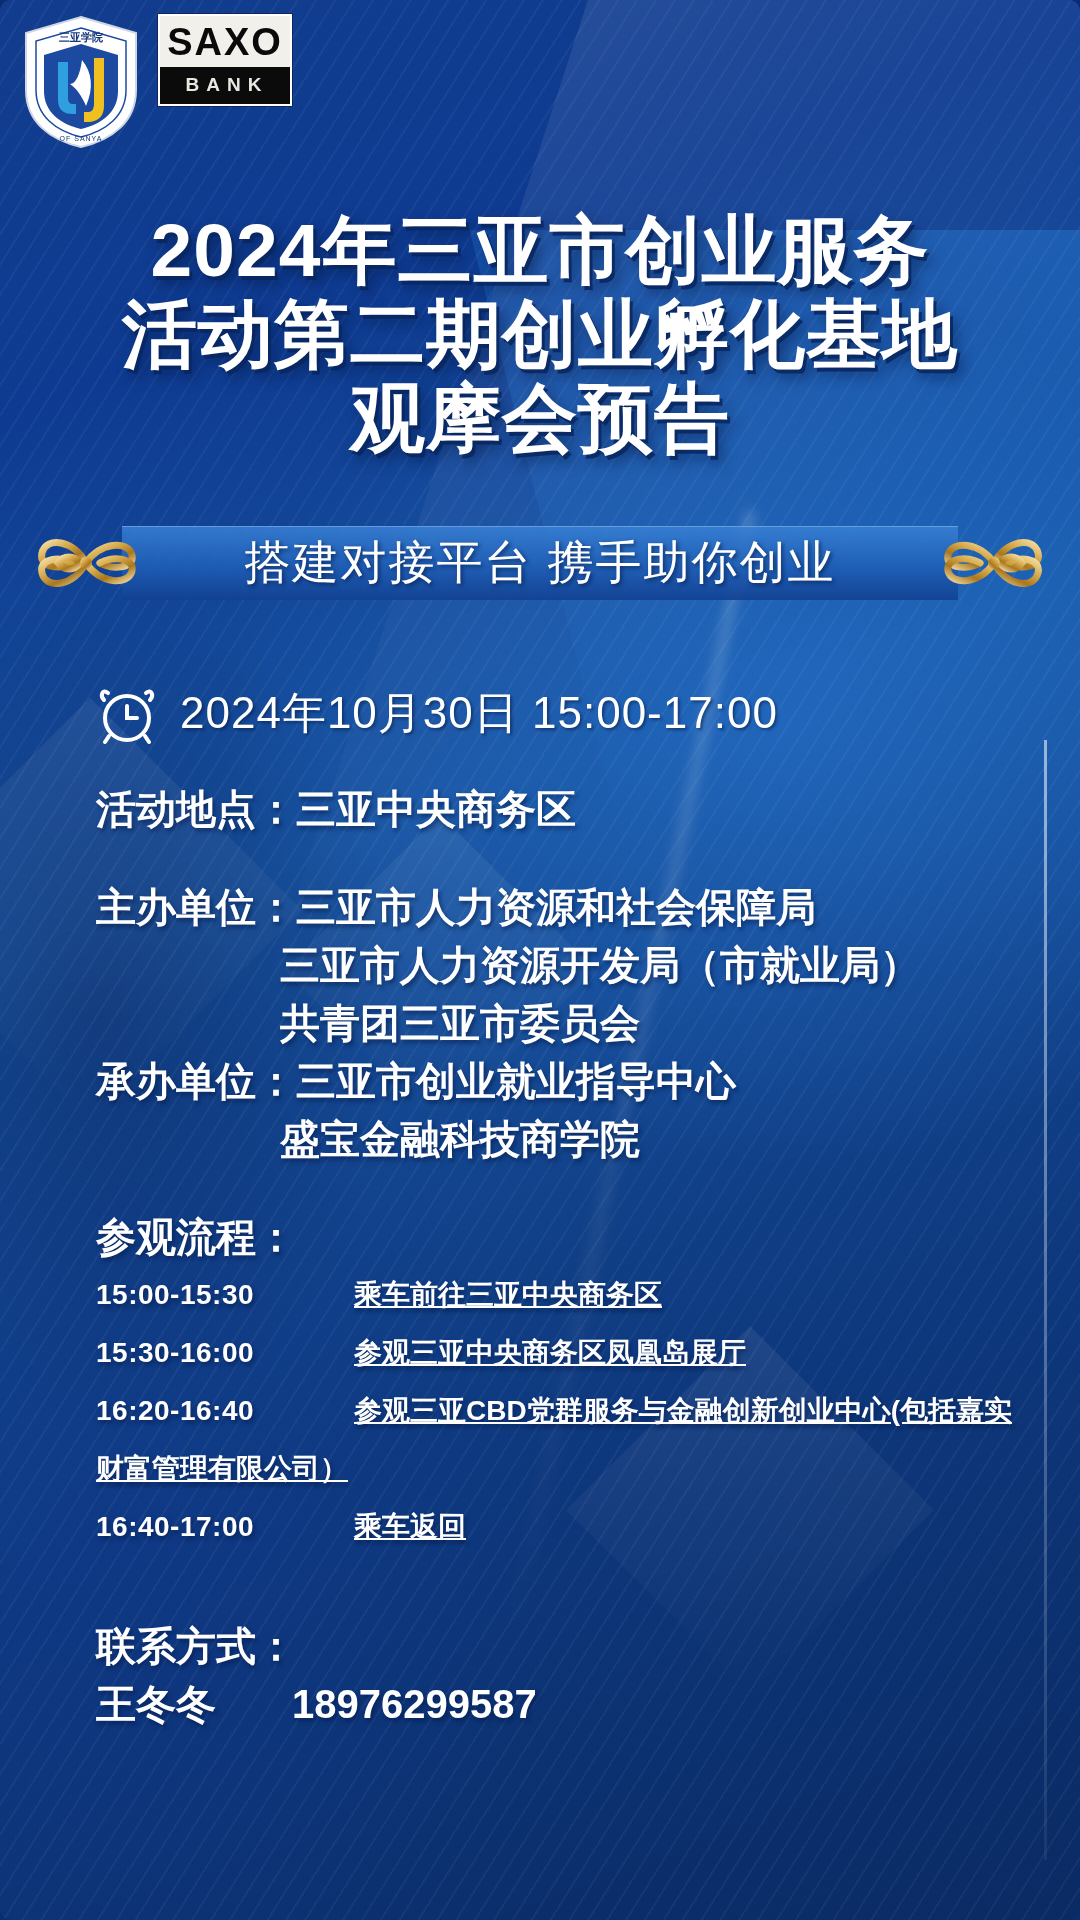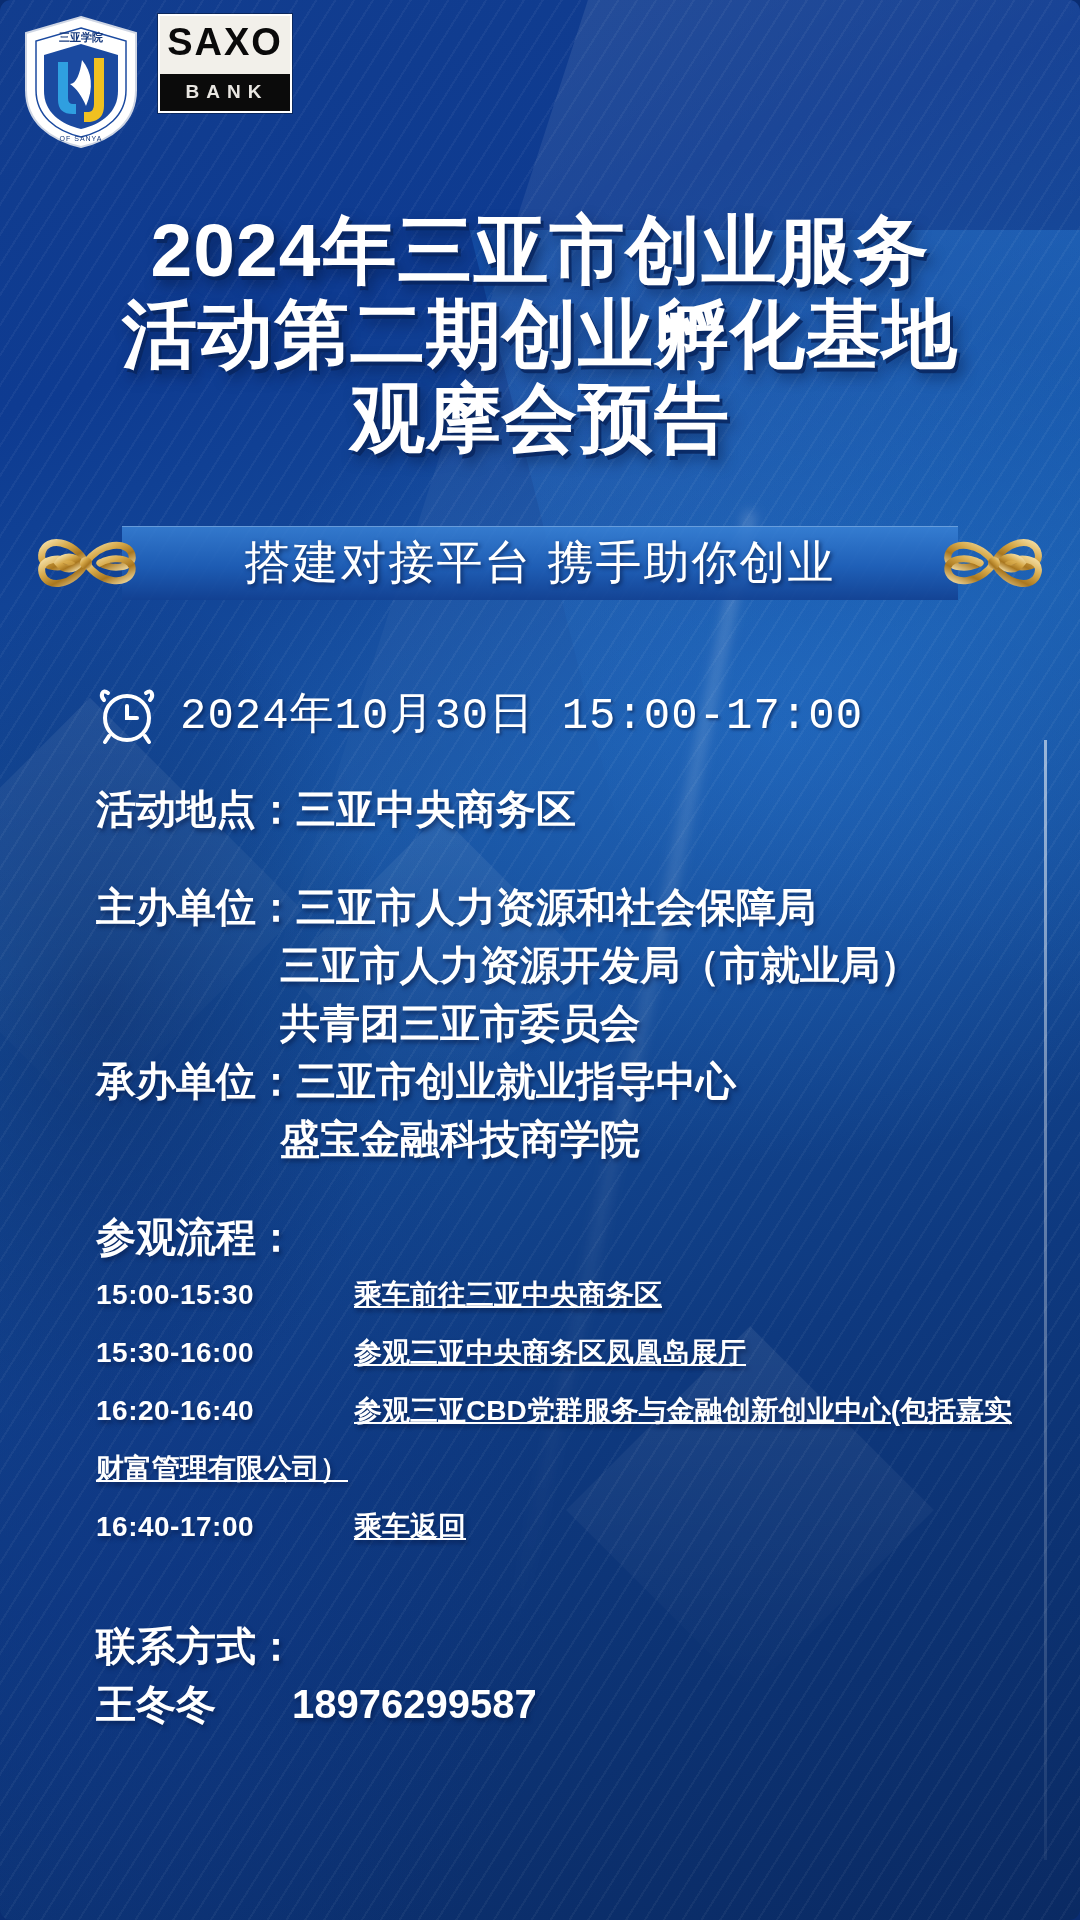--- a/index.html
+++ b/index.html
@@ -100,21 +100,21 @@
     border: 2px solid #ffffff;
     box-shadow: 0 0 0 1px rgba(0,0,0,0.35);
   }
   .saxo-top {
     background: #f2f0ea;
     color: #0a0a0a;
     font-weight: 700;
     font-size: 38px;
     letter-spacing: 2px;
     text-align: center;
-    padding: 7px 0 13px 0;
+    padding: 7px 0 6px 0;
     line-height: 1;
   }
   .saxo-bot {
     background: #0b0b0b;
     color: #e9e7e2;
     font-weight: 700;
     font-size: 19px;
     letter-spacing: 7px;
     text-align: center;
     padding: 8px 0 10px 4px;
@@ -189,21 +189,20 @@
     right: 60px;
     top: 680px;
     color: #ffffff;
     z-index: 5;
   }
   .datetime-row {
     display: flex;
     align-items: center;
     gap: 22px;
     margin-bottom: 34px;
-    font-family: Liberation Mono, monospace;
   }
   .clock-icon { width: 62px; height: 66px; flex: none; }
   .datetime-text {
     font-size: 44px;
     letter-spacing: 1px;
     text-shadow: 2px 2px 3px rgba(5,25,70,0.55);
     white-space: nowrap;
   }
   .kv-row {
     display: flex;

